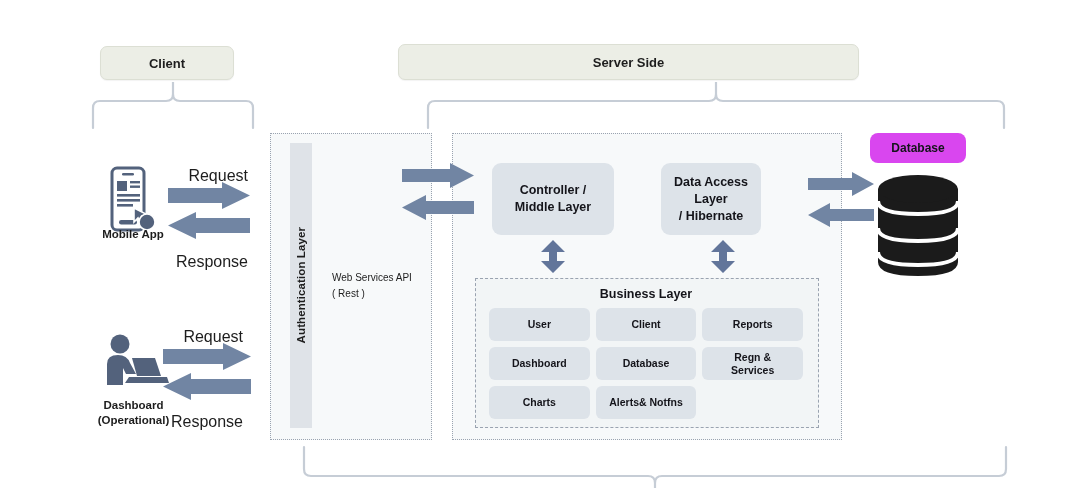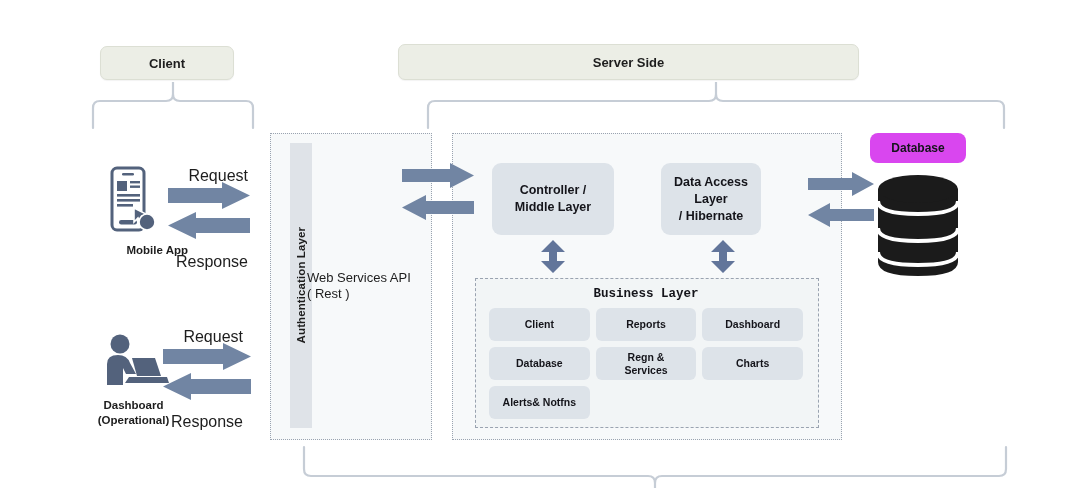--- a/index.html
+++ b/index.html
@@ -66,23 +66,23 @@
     transform: rotate(180deg);
     font-size: 11.5px;
     font-weight: bold;
     color: #1d1d1d;
     white-space: nowrap;
     letter-spacing: 0.1px;
   }
 
   #ws-api {
     position: absolute;
-    left: 307px; top: 270px;
+    left: 332px; top: 270px;
     width: 105px;
-    font-size: 13px;
+    font-size: 10px;
     color: #1d1d1d;
     line-height: 16px;
   }
 
   
   .layer-box {
     position: absolute;
     background: #dde3e9;
     border-radius: 9px;
     display: flex;
@@ -99,21 +99,20 @@
 
   
   #biz-title {
     position: absolute;
     left: 475px; top: 287px;
     width: 342px;
     text-align: center;
     font-size: 12.5px;
     font-weight: bold;
     color: #14141a;
-    font-family: Liberation Mono, monospace;
   }
   #biz-grid {
     position: absolute;
     left: 489px; top: 308px;
     width: 314px;
     display: grid;
     grid-template-columns: repeat(3, 1fr);
     grid-auto-rows: 33px;
     gap: 6px 6px;
   }
@@ -150,21 +149,21 @@
 
   
   .endpoint-label {
     position: absolute;
     text-align: center;
     font-size: 11.5px;
     font-weight: bold;
     color: #1d1d1d;
     line-height: 15px;
   }
-  #lbl-mobile { left: 78px; top: 243px; width: 110px; text-align: right; }
+  #lbl-mobile { left: 78px; top: 227px; width: 110px; }
   #lbl-dash   { left: 66px; top: 398px; width: 135px; }
 
   .icon-wrap { position: absolute; }
   #icon-mobile { left: 103px; top: 166px; width: 56px; height: 72px; }
   #icon-dash   { left: 99px; top: 333px; width: 74px; height: 60px; }
 
   
   .flow-label {
     position: absolute;
     font-size: 16px;
@@ -307,20 +306,23 @@
   <div class="arrow" style="left:710px; top:240px;">
     <svg width="26" height="33" viewBox="0 0 26 33">
       <path d="M13,0 L25,12 L17,12 L17,21 L25,21 L13,33 L1,21 L9,21 L9,12 L1,12 Z" fill="#62759a"></path>
     </svg>
   </div>
 
   <div class="dotted" id="box-biz"></div>
   <div id="biz-title">Business Layer</div>
   <div id="biz-grid">
     <div class="biz-cell">
+      <div><span>User</span></div>
+    </div>
+    <div class="biz-cell">
       <div><span>Client</span></div>
     </div>
     <div class="biz-cell">
       <div><span>Reports</span></div>
     </div>
     <div class="biz-cell">
       <div><span>Dashboard</span></div>
     </div>
     <div class="biz-cell">
       <div><span>Database</span></div>

